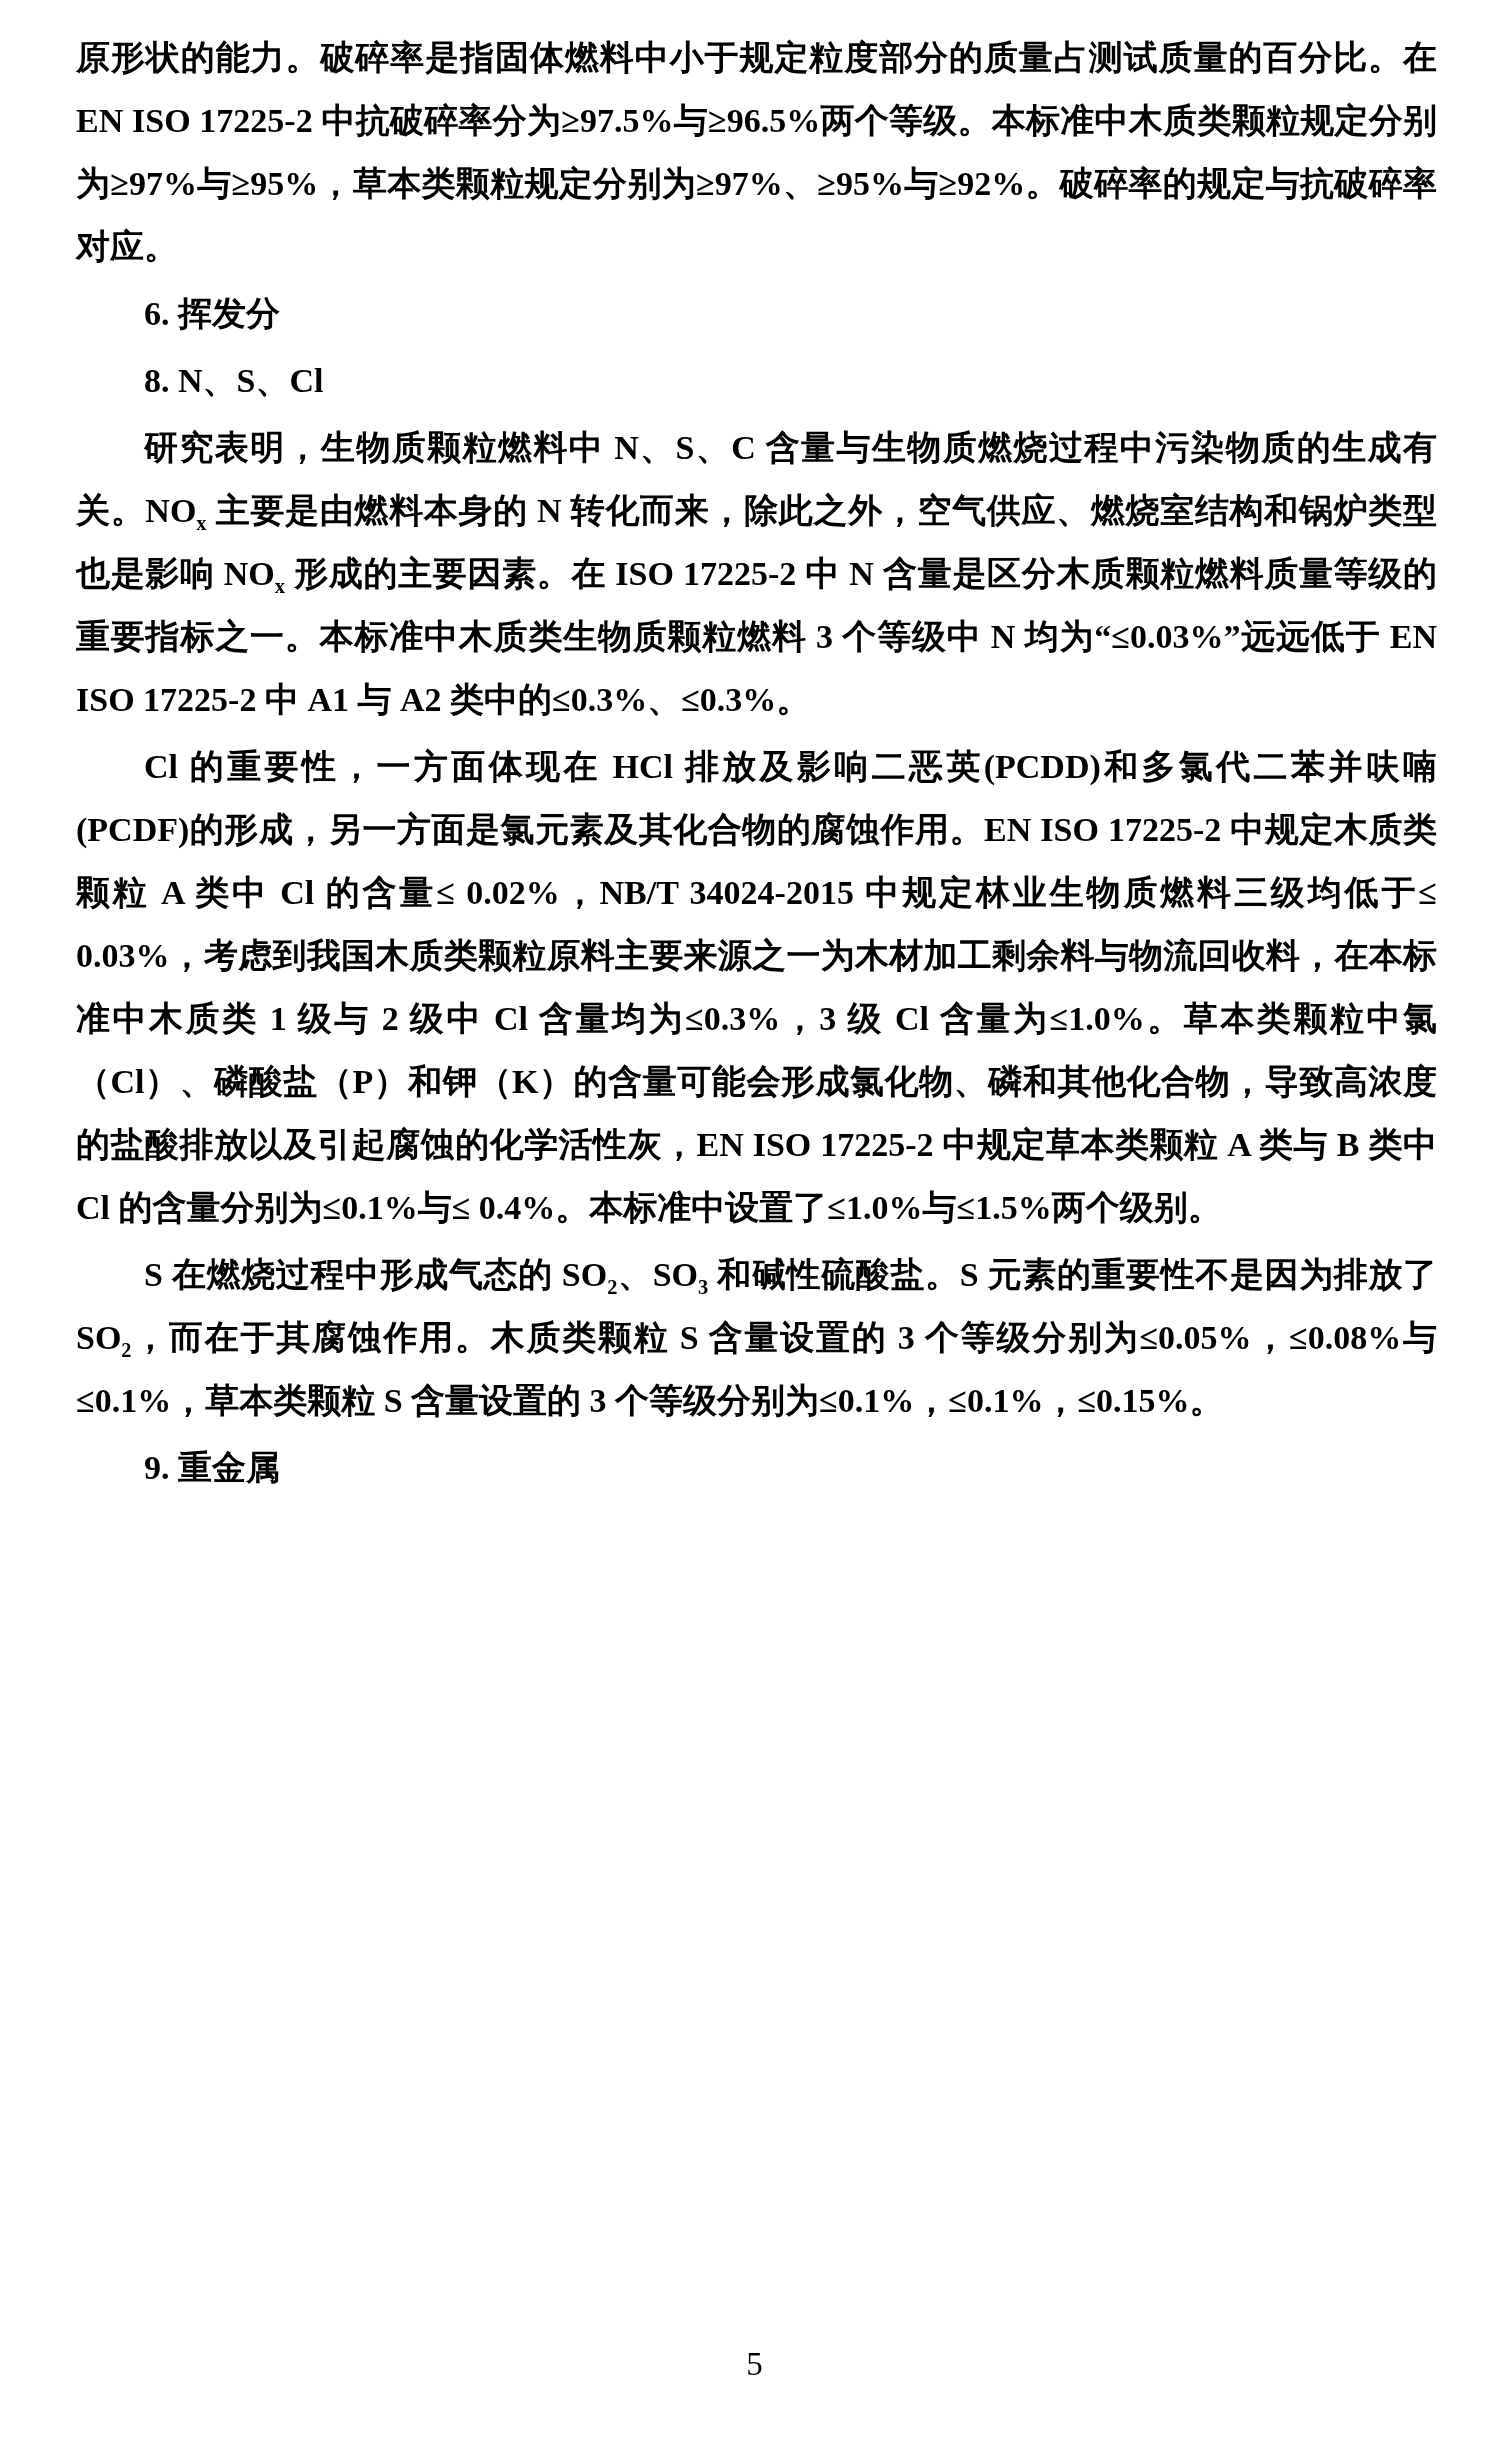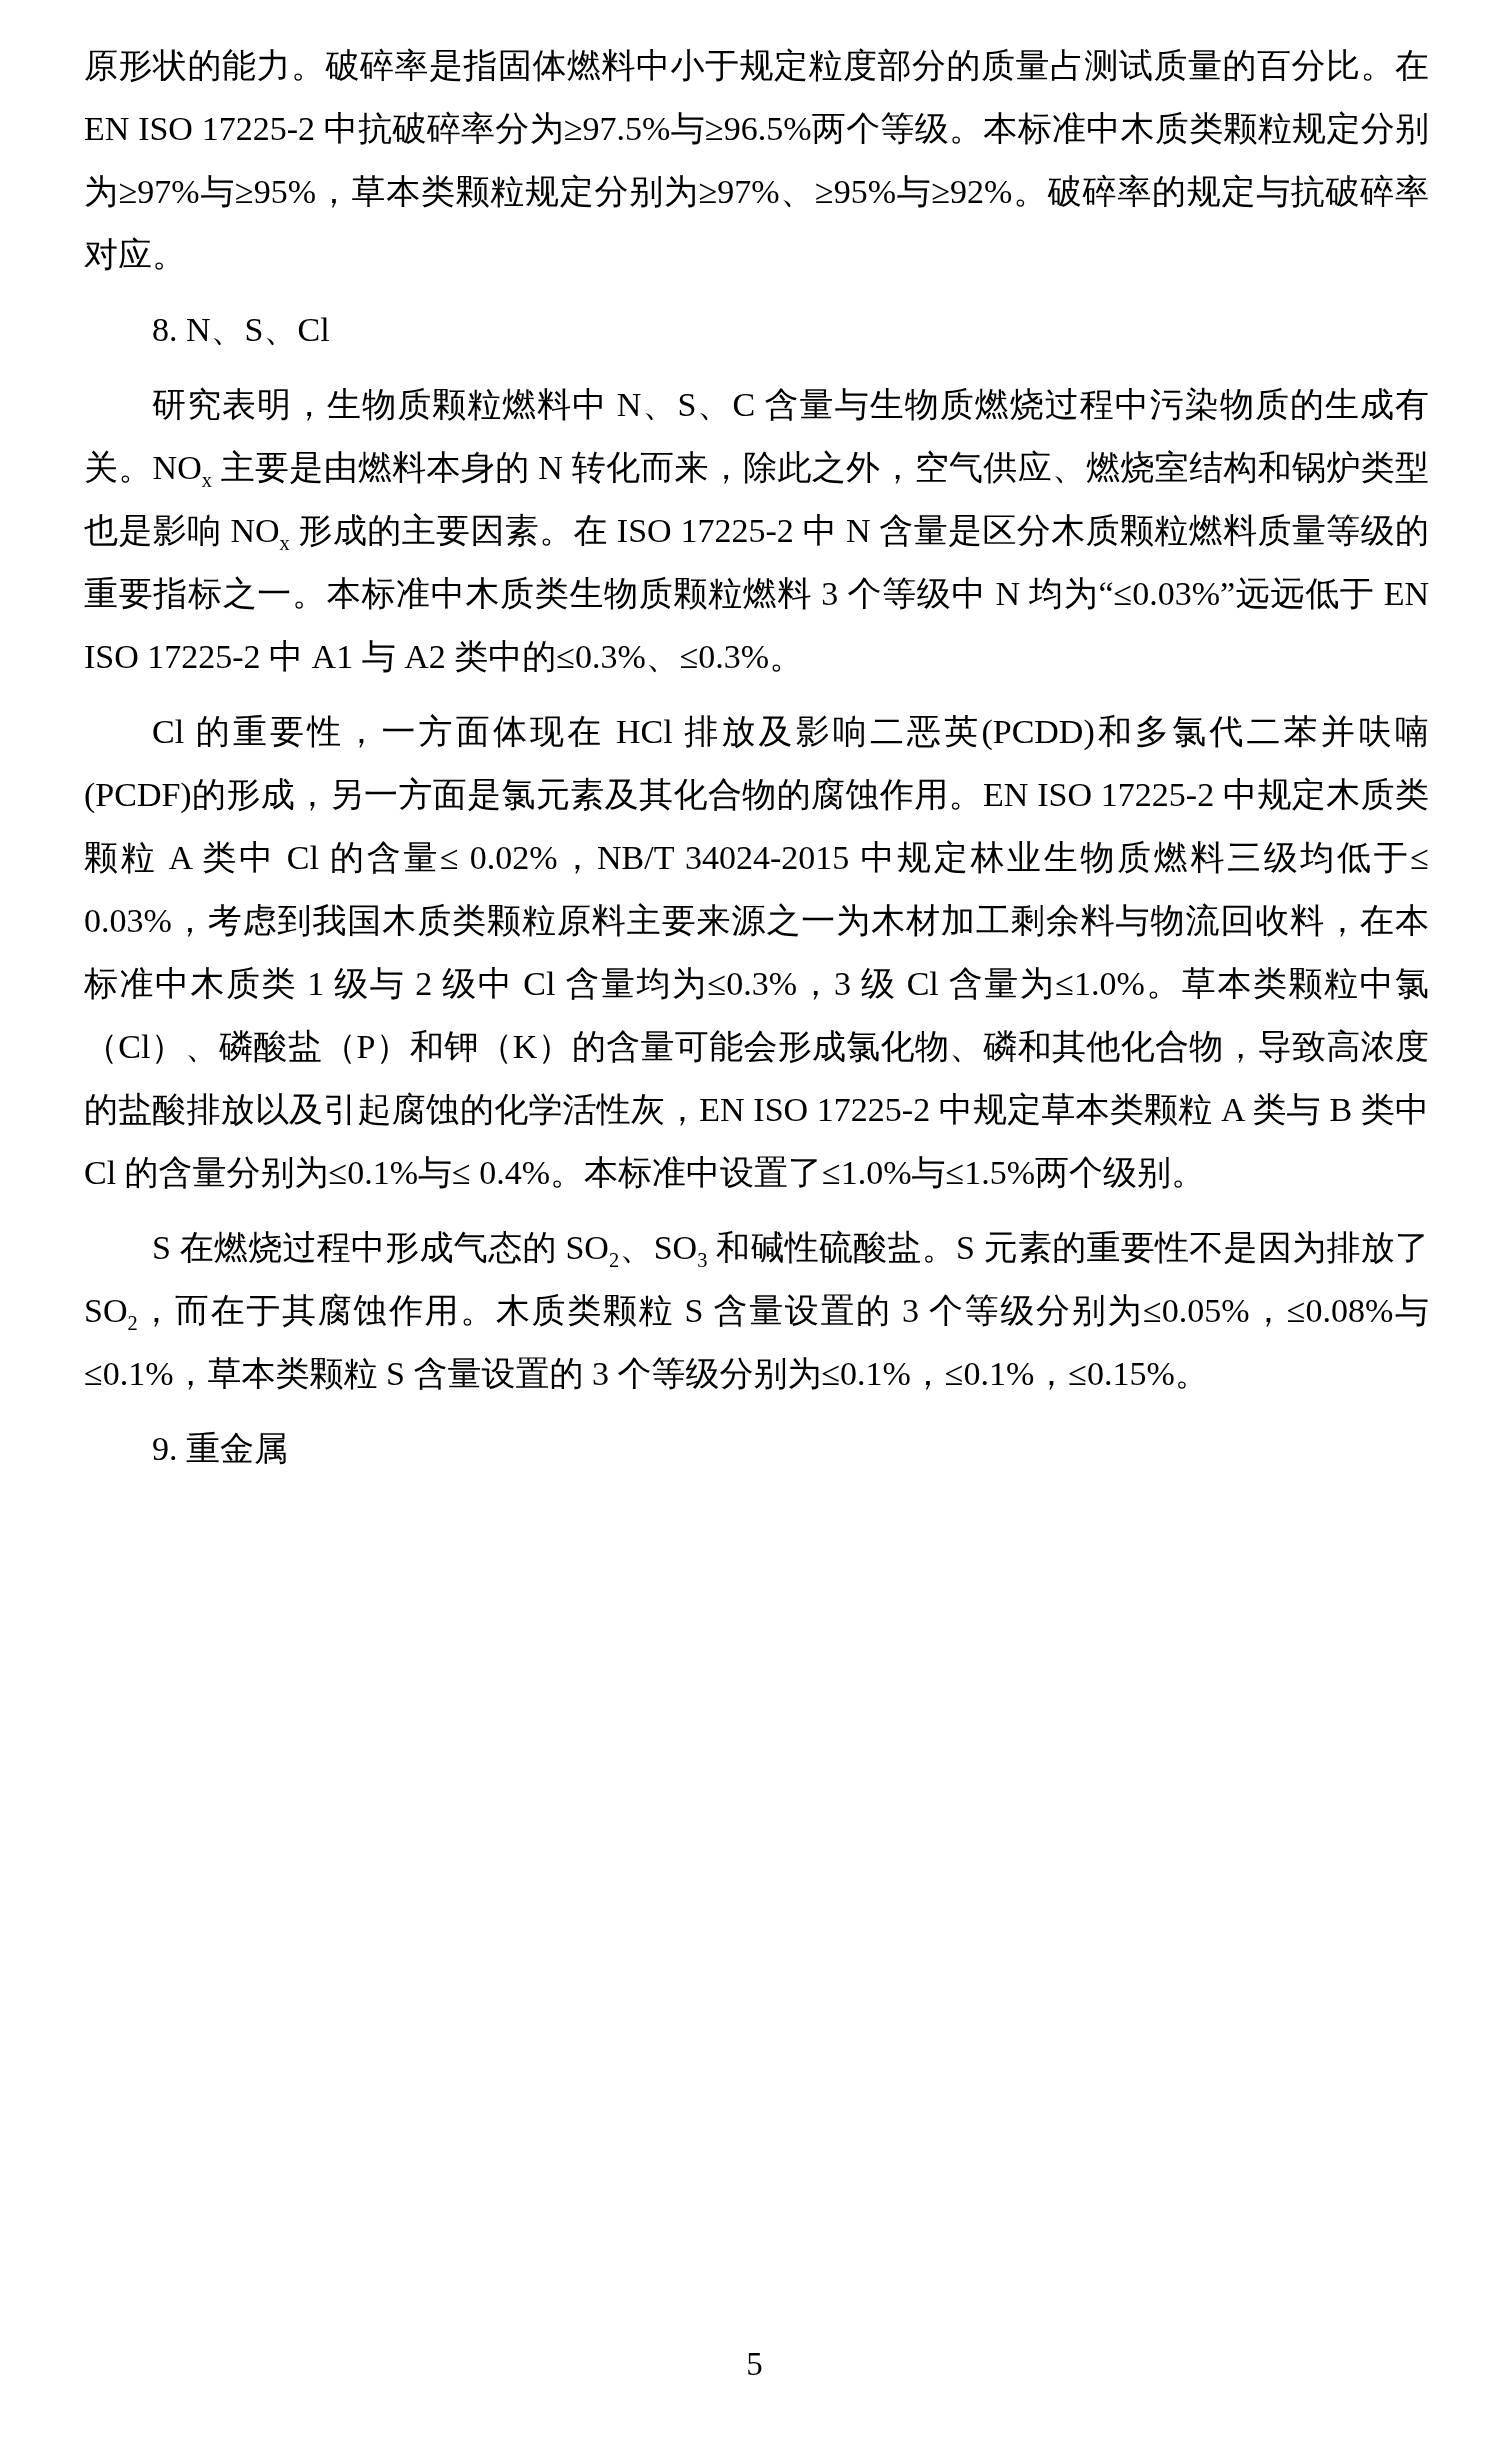--- a/index.html
+++ b/index.html
@@ -20,24 +20,24 @@
     left: 72px;
     top: 22px;
     width: 1369px;
     font-size: 34px;
     line-height: 63px;
     text-align: justify;
     text-justify: inter-ideograph;
   }
   .content p,
   .content h2 {
-    margin: 12px;
+    margin: 4px;
     padding: 0;
     font-size: inherit;
-    font-weight: normal;
+    font-weight: bold;
     line-height: inherit;
     text-indent: 2em;
   }
   .content .no-indent {
     text-indent: 0;
   }
   .content sub {
     font-size: 0.6em;
     line-height: 0;
   }
@@ -50,20 +50,21 @@
     font-size: 33px;
     line-height: 63px;
   }
 </style>
 </head>
 <body>
 
 <main class="page">
   <section class="content" id="content">
       <p class="paragraph no-indent"><span>原形状的能力。破碎率是指固体燃料中小于规定粒度部分的质量占测试质量的百分比。在 EN ISO 17225-2 中抗破碎率分为≥97.5%与≥96.5%两个等级。本标准中木质类颗粒规定分别为≥97%与≥95%，草本类颗粒规定分别为≥97%、≥95%与≥92%。破碎率的规定与抗破碎率对应。</span></p>
+      <h2 class="heading"><span>6. 挥发分</span></h2>
       <h2 class="heading"><span>8. N、S、Cl</span></h2>
       <p class="paragraph"><span>研究表明，生物质颗粒燃料中 N、S、C 含量与生物质燃烧过程中污染物质的生成有关。NO</span><sub>x</sub><span> 主要是由燃料本身的 N 转化而来，除此之外，空气供应、燃烧室结构和锅炉类型也是影响 NO</span><sub>x</sub><span> 形成的主要因素。在 ISO 17225-2 中 N 含量是区分木质颗粒燃料质量等级的重要指标之一。本标准中木质类生物质颗粒燃料 3 个等级中 N 均为“≤0.03%”远远低于 EN ISO 17225-2 中 A1 与 A2 类中的≤0.3%、≤0.3%。</span></p>
       <p class="paragraph"><span>Cl 的重要性，一方面体现在 HCl 排放及影响二恶英(PCDD)和多氯代二苯并呋喃(PCDF)的形成，另一方面是氯元素及其化合物的腐蚀作用。EN ISO 17225-2 中规定木质类颗粒 A 类中 Cl 的含量≤ 0.02%，NB/T 34024-2015 中规定林业生物质燃料三级均低于≤ 0.03%，考虑到我国木质类颗粒原料主要来源之一为木材加工剩余料与物流回收料，在本标准中木质类 1 级与 2 级中 Cl 含量均为≤0.3%，3 级 Cl 含量为≤1.0%。草本类颗粒中氯（Cl）、磷酸盐（P）和钾（K）的含量可能会形成氯化物、磷和其他化合物，导致高浓度的盐酸排放以及引起腐蚀的化学活性灰，EN ISO 17225-2 中规定草本类颗粒 A 类与 B 类中 Cl 的含量分别为≤0.1%与≤ 0.4%。本标准中设置了≤1.0%与≤1.5%两个级别。</span></p>
       <p class="paragraph"><span>S 在燃烧过程中形成气态的 SO</span><sub>2</sub><span>、SO</span><sub>3</sub><span> 和碱性硫酸盐。S 元素的重要性不是因为排放了 SO</span><sub>2</sub><span>，而在于其腐蚀作用。木质类颗粒 S 含量设置的 3 个等级分别为≤0.05%，≤0.08%与≤0.1%，草本类颗粒 S 含量设置的 3 个等级分别为≤0.1%，≤0.1%，≤0.15%。</span></p>
       <h2 class="heading"><span>9. 重金属</span></h2>
     </section>
   <footer class="footer">
     <span>5</span>
   </footer>
 </main>

